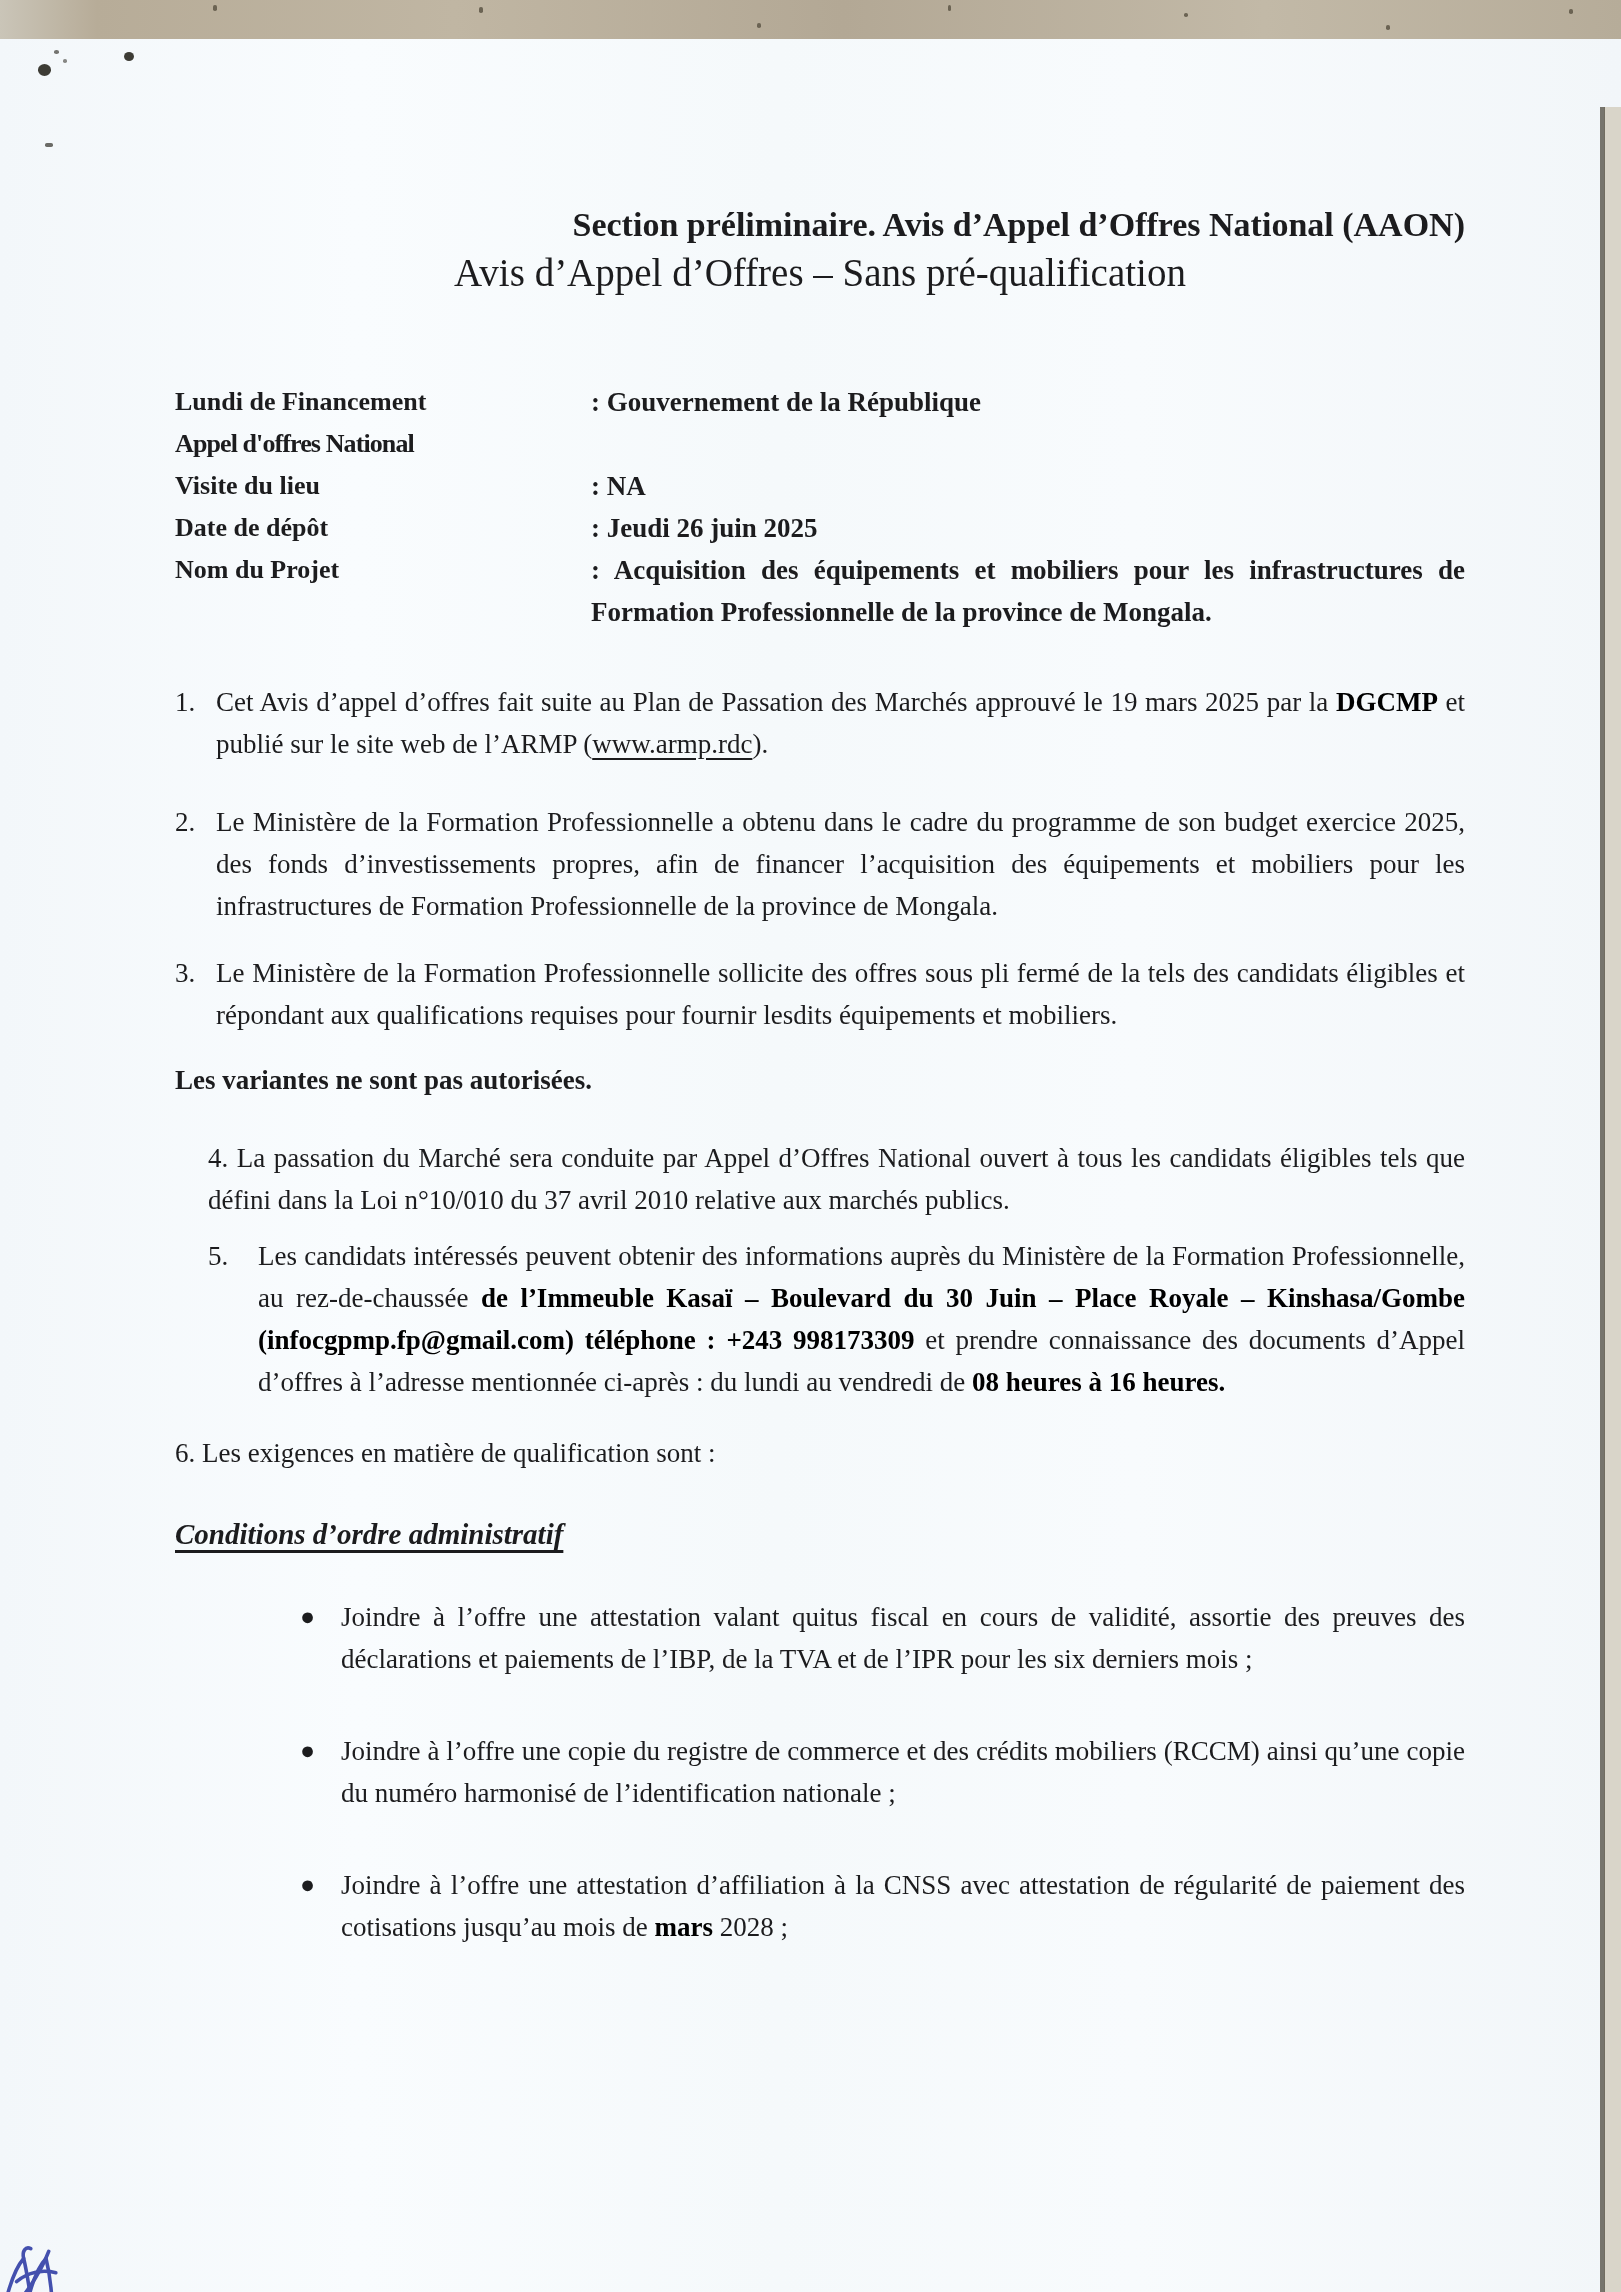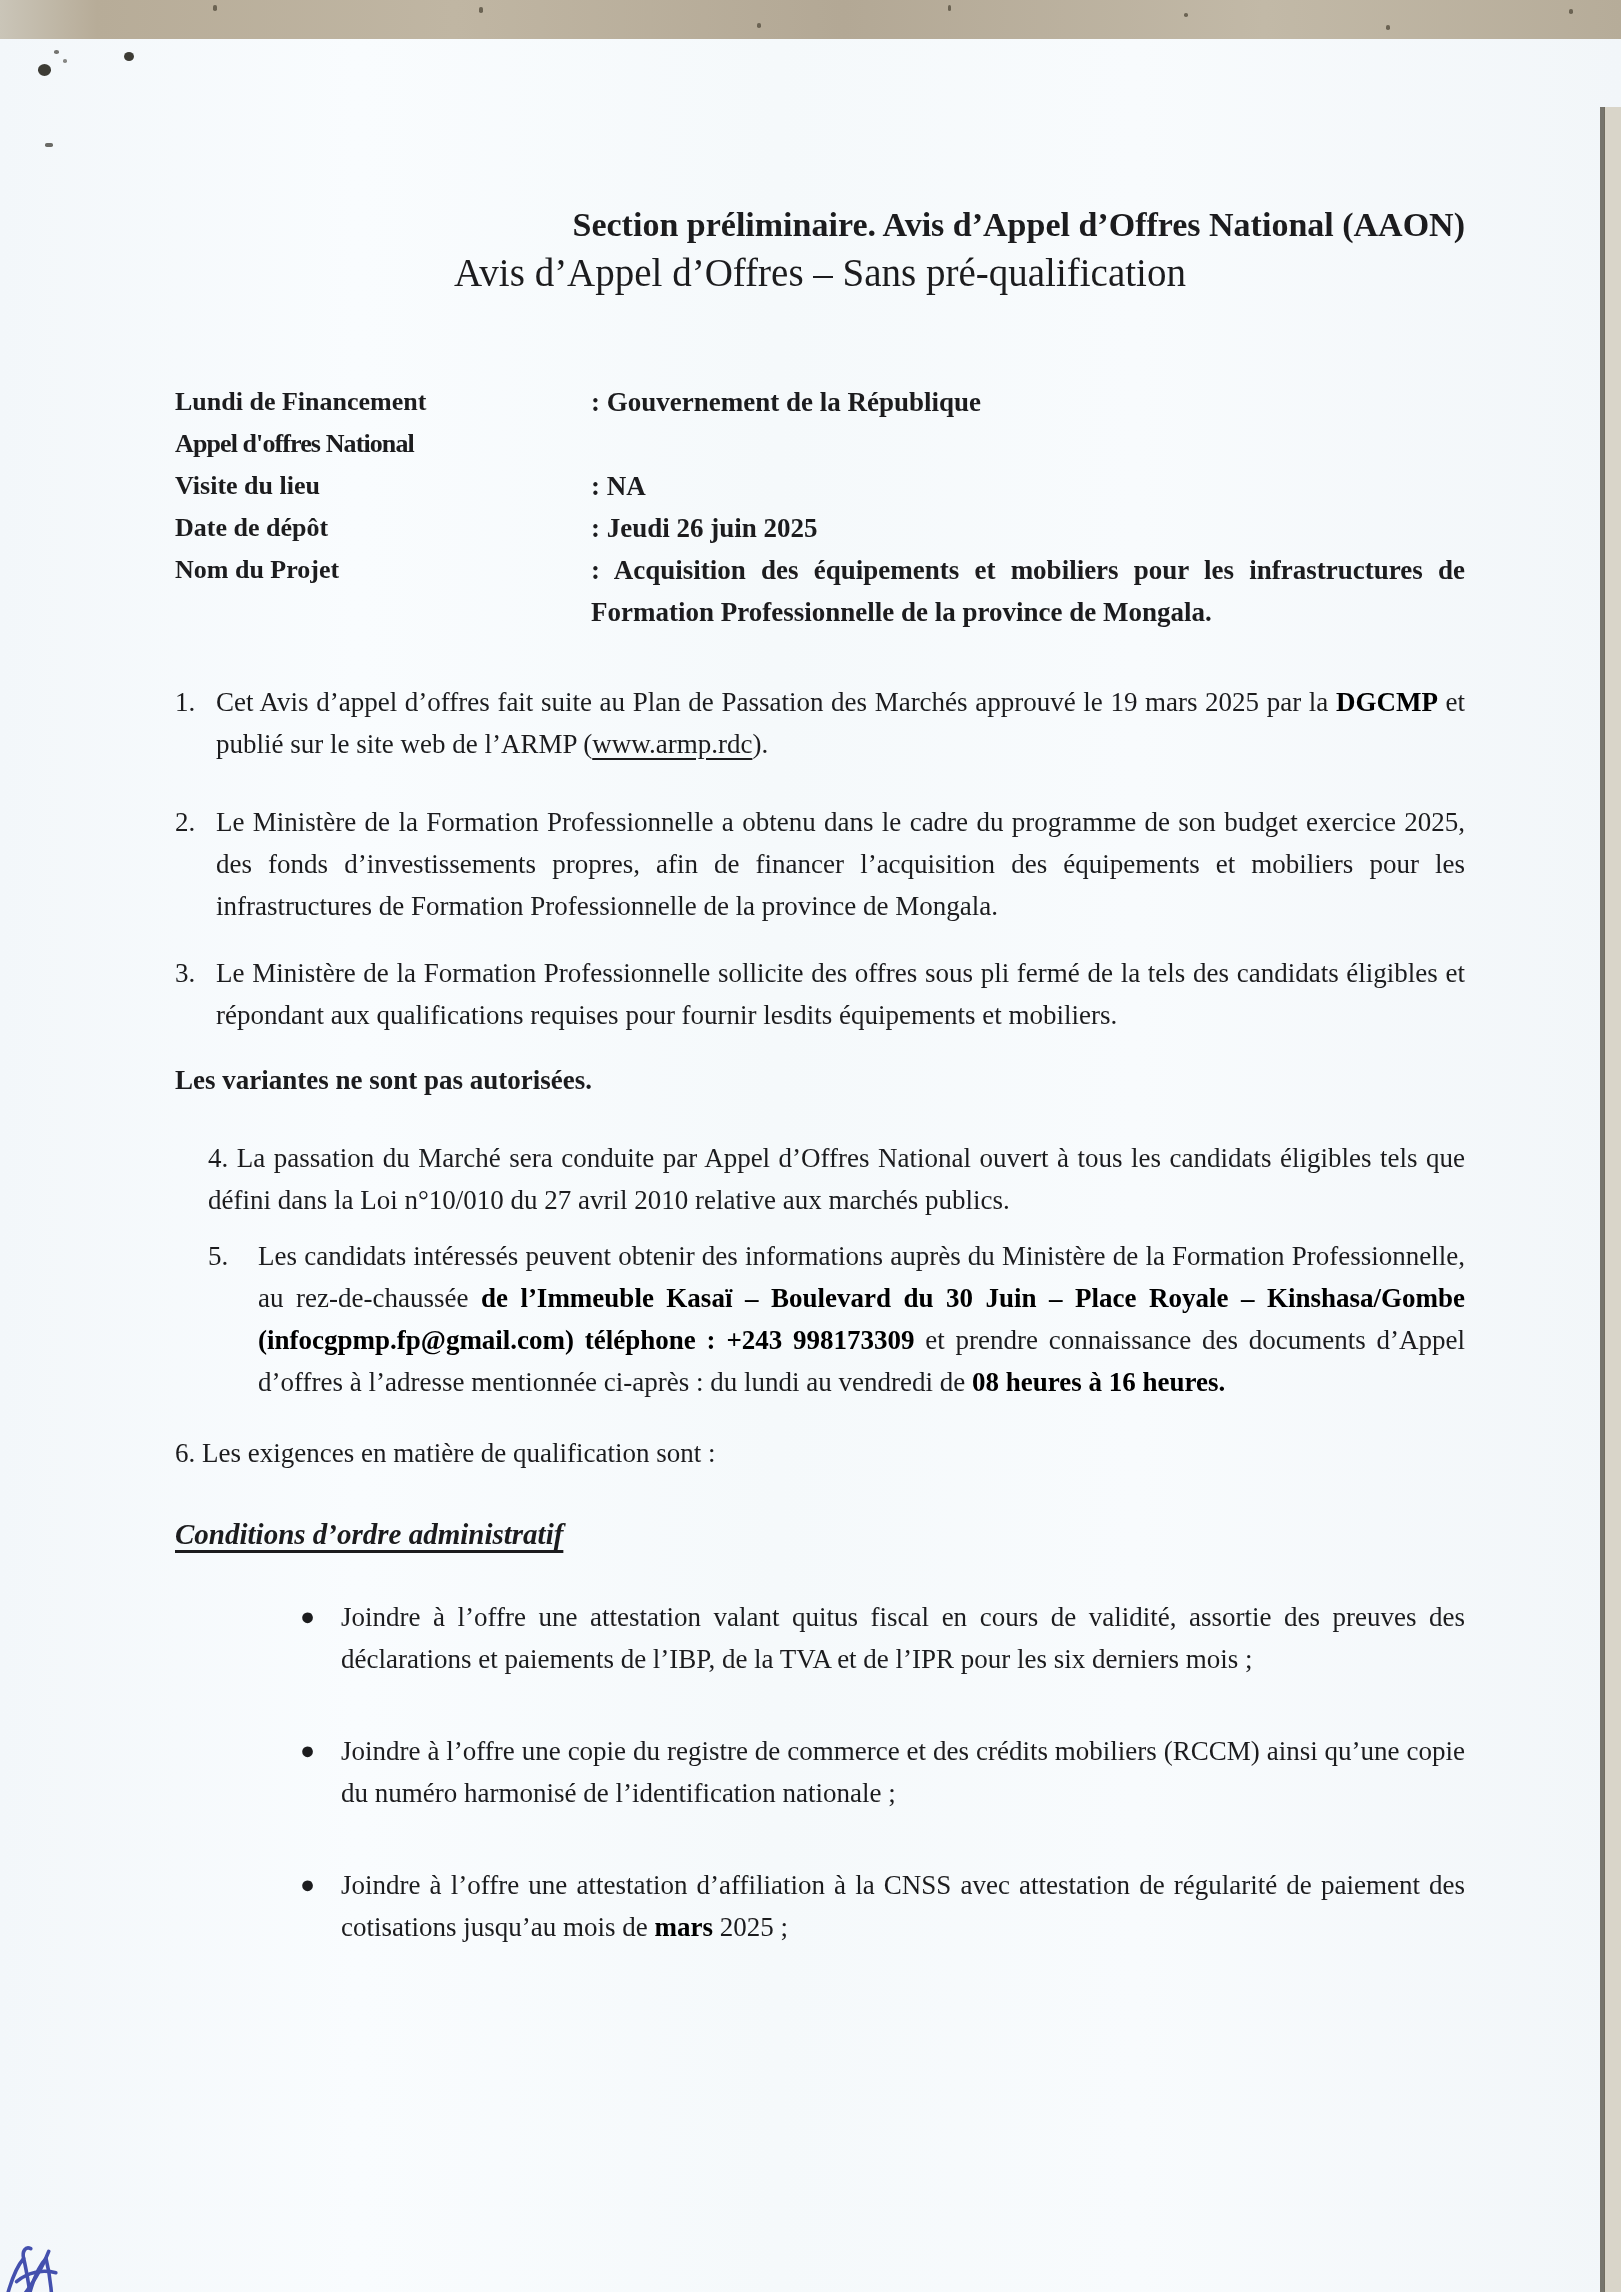--- a/index.html
+++ b/index.html
@@ -122,21 +122,21 @@
   <div class="para hang m-t2">
     <span class="pnum">2.</span><span>Le Ministère de la Formation Professionnelle a obtenu dans le cadre du programme de son budget exercice 2025, des fonds d’investissements propres, afin de financer l’acquisition des équipements et mobiliers pour les infrastructures de Formation Professionnelle de la province de Mongala.</span>
   </div>
 
   <div class="para hang m-t3">
     <span class="pnum">3.</span><span>Le Ministère de la Formation Professionnelle sollicite des offres sous pli fermé de la tels des candidats éligibles et répondant aux qualifications requises pour fournir lesdits équipements et mobiliers.</span>
   </div>
 
   <div class="variants">Les variantes ne sont pas autorisées.</div>
 
-  <div class="para indented m-t4">4. La passation du Marché sera conduite par Appel d’Offres National ouvert à tous les candidats éligibles tels que défini dans la Loi n°10/010 du 27 avril 2010 relative aux marchés publics.</div>
+  <div class="para indented m-t4">4. La passation du Marché sera conduite par Appel d’Offres National ouvert à tous les candidats éligibles tels que défini dans la Loi n°10/010 du 37 avril 2010 relative aux marchés publics.</div>
 
   <div class="para hang wide indented m-t5">
     <span class="pnum">5.</span><span><span>Les candidats intéressés peuvent obtenir des informations auprès du Ministère de la Formation Professionnelle, au rez-de-chaussée </span><b>de l’Immeuble Kasaï – Boulevard du 30 Juin – Place Royale – Kinshasa/Gombe (infocgpmp.fp@gmail.com) téléphone : +243 998173309</b><span> et prendre connaissance des documents d’Appel d’offres à l’adresse mentionnée ci-après : du lundi au vendredi de </span><b>08 heures à 16 heures.</b></span>
   </div>
 
   <div class="para m-t6">6. Les exigences en matière de qualification sont :</div>
 
   <div class="section-heading">Conditions d’ordre administratif</div>
 
   <div class="bullet-item b-first">
@@ -144,21 +144,21 @@
     <span class="bullet-text">Joindre à l’offre une attestation valant quitus fiscal en cours de validité, assortie des preuves des déclarations et paiements de l’IBP, de la TVA et de l’IPR pour les six derniers mois ;</span>
   </div>
 
   <div class="bullet-item">
     <span class="bullet-glyph">●</span>
     <span class="bullet-text">Joindre à l’offre une copie du registre de commerce et des crédits mobiliers (RCCM) ainsi qu’une copie du numéro harmonisé de l’identification nationale ;</span>
   </div>
 
   <div class="bullet-item">
     <span class="bullet-glyph">●</span>
-    <span class="bullet-text"><span>Joindre à l’offre une attestation d’affiliation à la CNSS avec attestation de régularité de paiement des cotisations jusqu’au mois de </span><b>mars</b><span> 2025 ;</span></span>
+    <span class="bullet-text"><span>Joindre à l’offre une attestation d’affiliation à la CNSS avec attestation de régularité de paiement des cotisations jusqu’au mois de </span><b>mars</b><span> 2028 ;</span></span>
   </div>
 
 </div>
 
 <svg class="handwritten" viewBox="0 0 66 70">
   <g fill="none" stroke="#4450ae" stroke-width="4" stroke-linecap="round" stroke-linejoin="round">
     <path d="M4 66 C9 48 15 34 22 26 C25 38 27 52 29 64 C34 46 41 32 47 26 C50 38 52 52 53 64"></path>
     <path d="M14 52 C26 42 42 38 58 42"></path>
     <path d="M50 18 C44 34 32 54 20 70"></path>
     <path d="M22 26 C20 18 24 12 30 15"></path>

